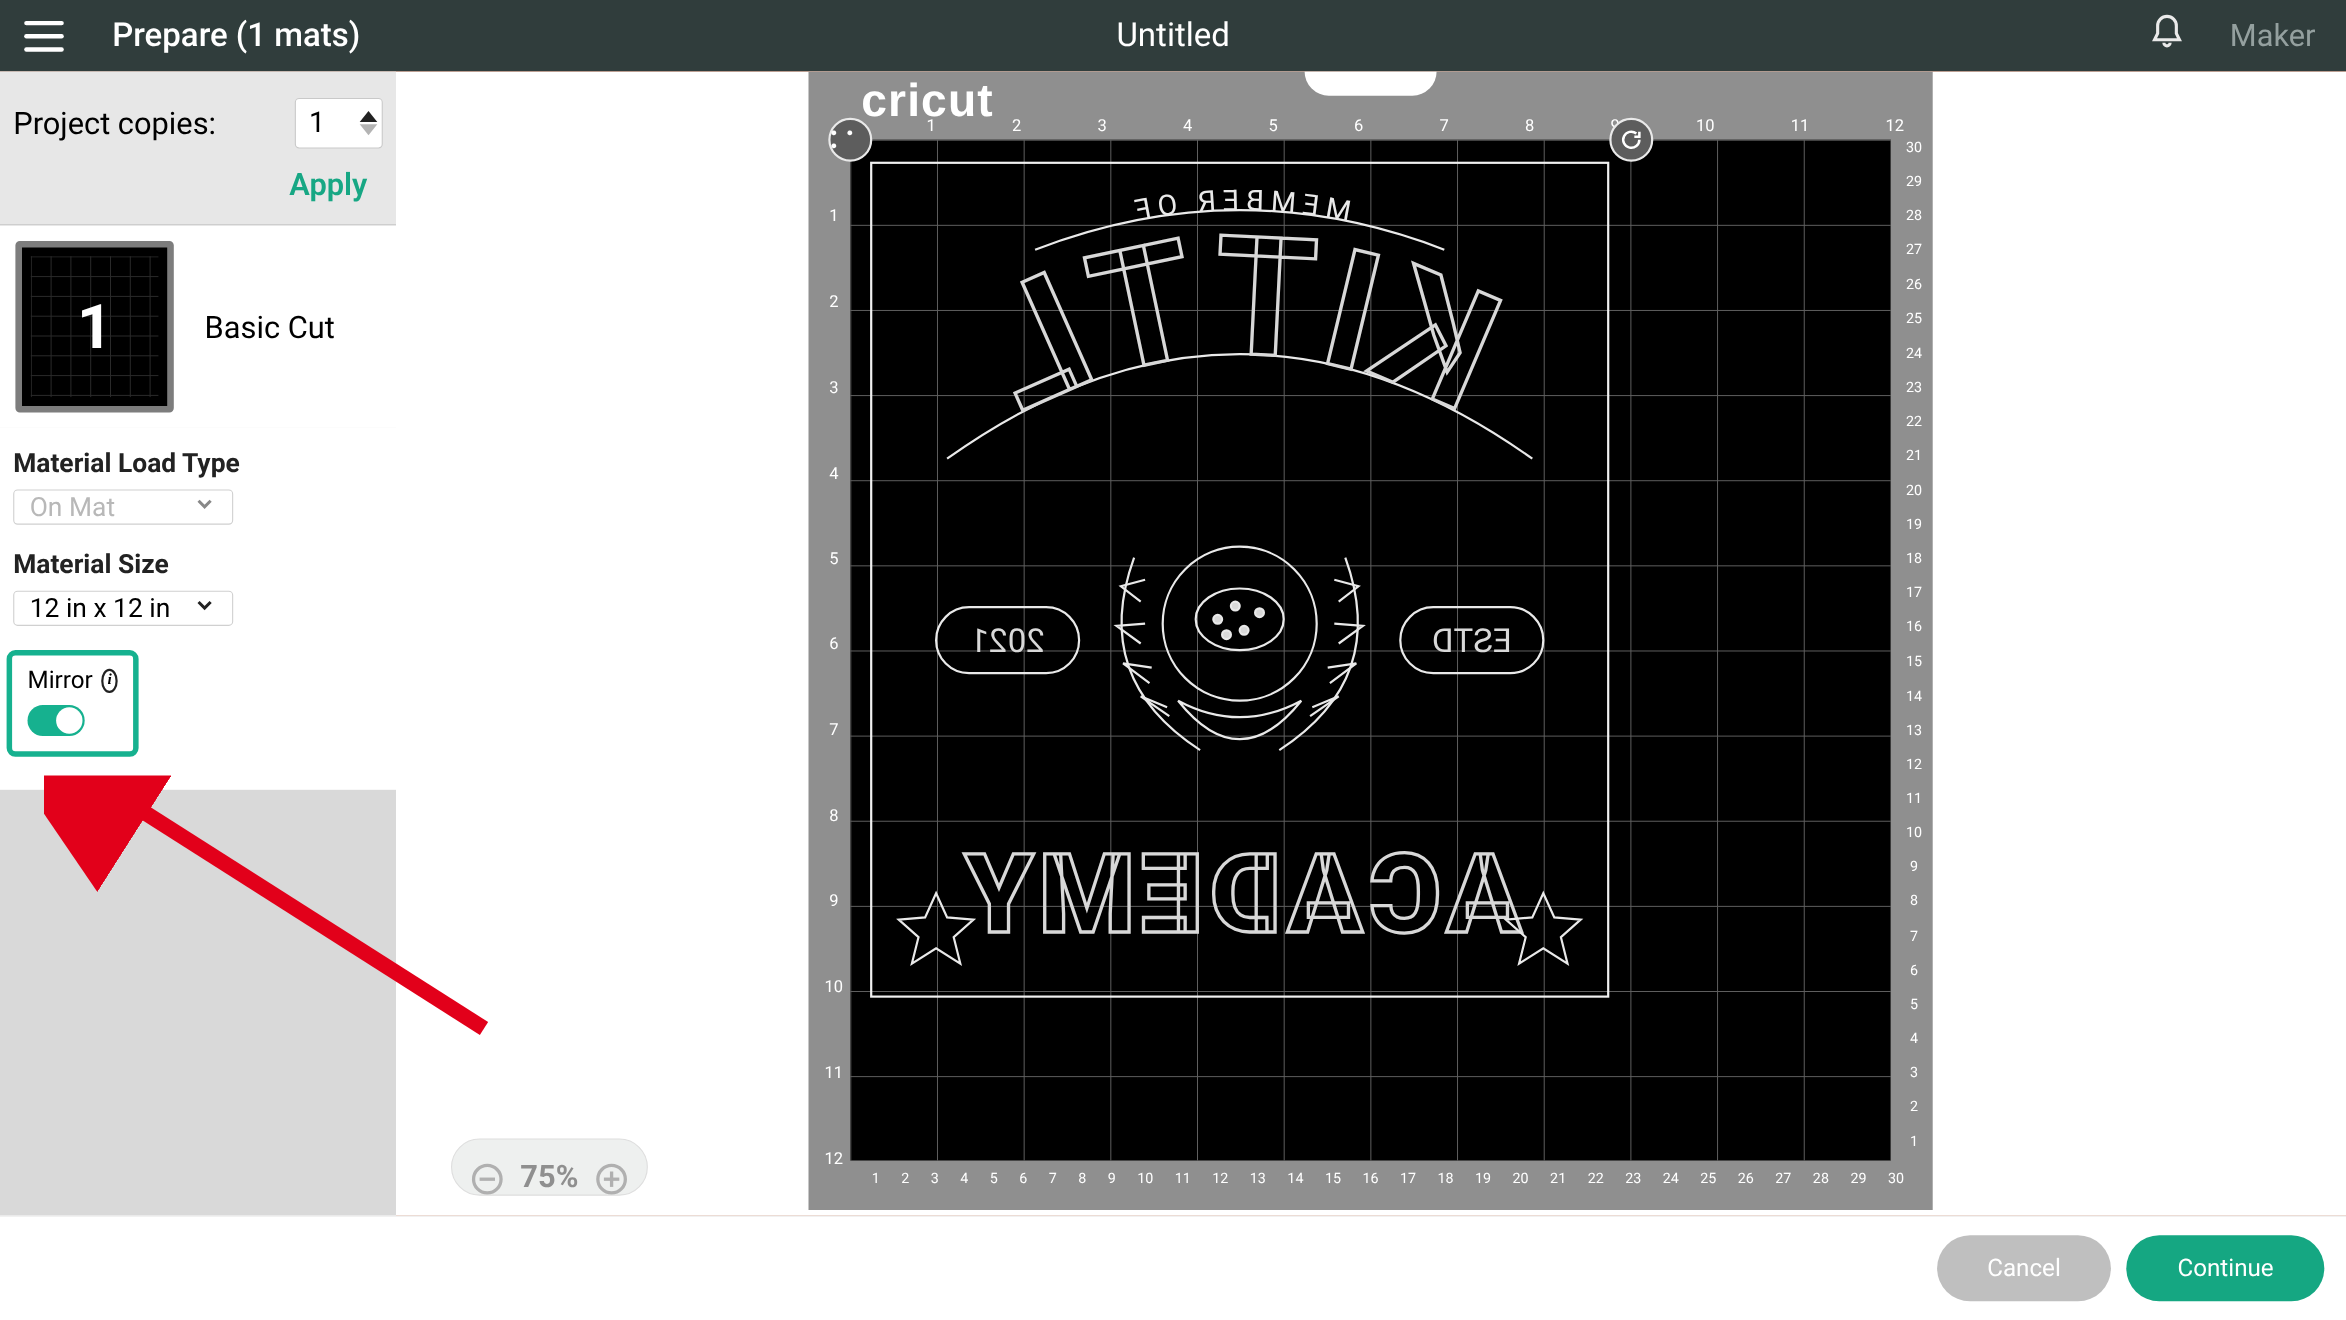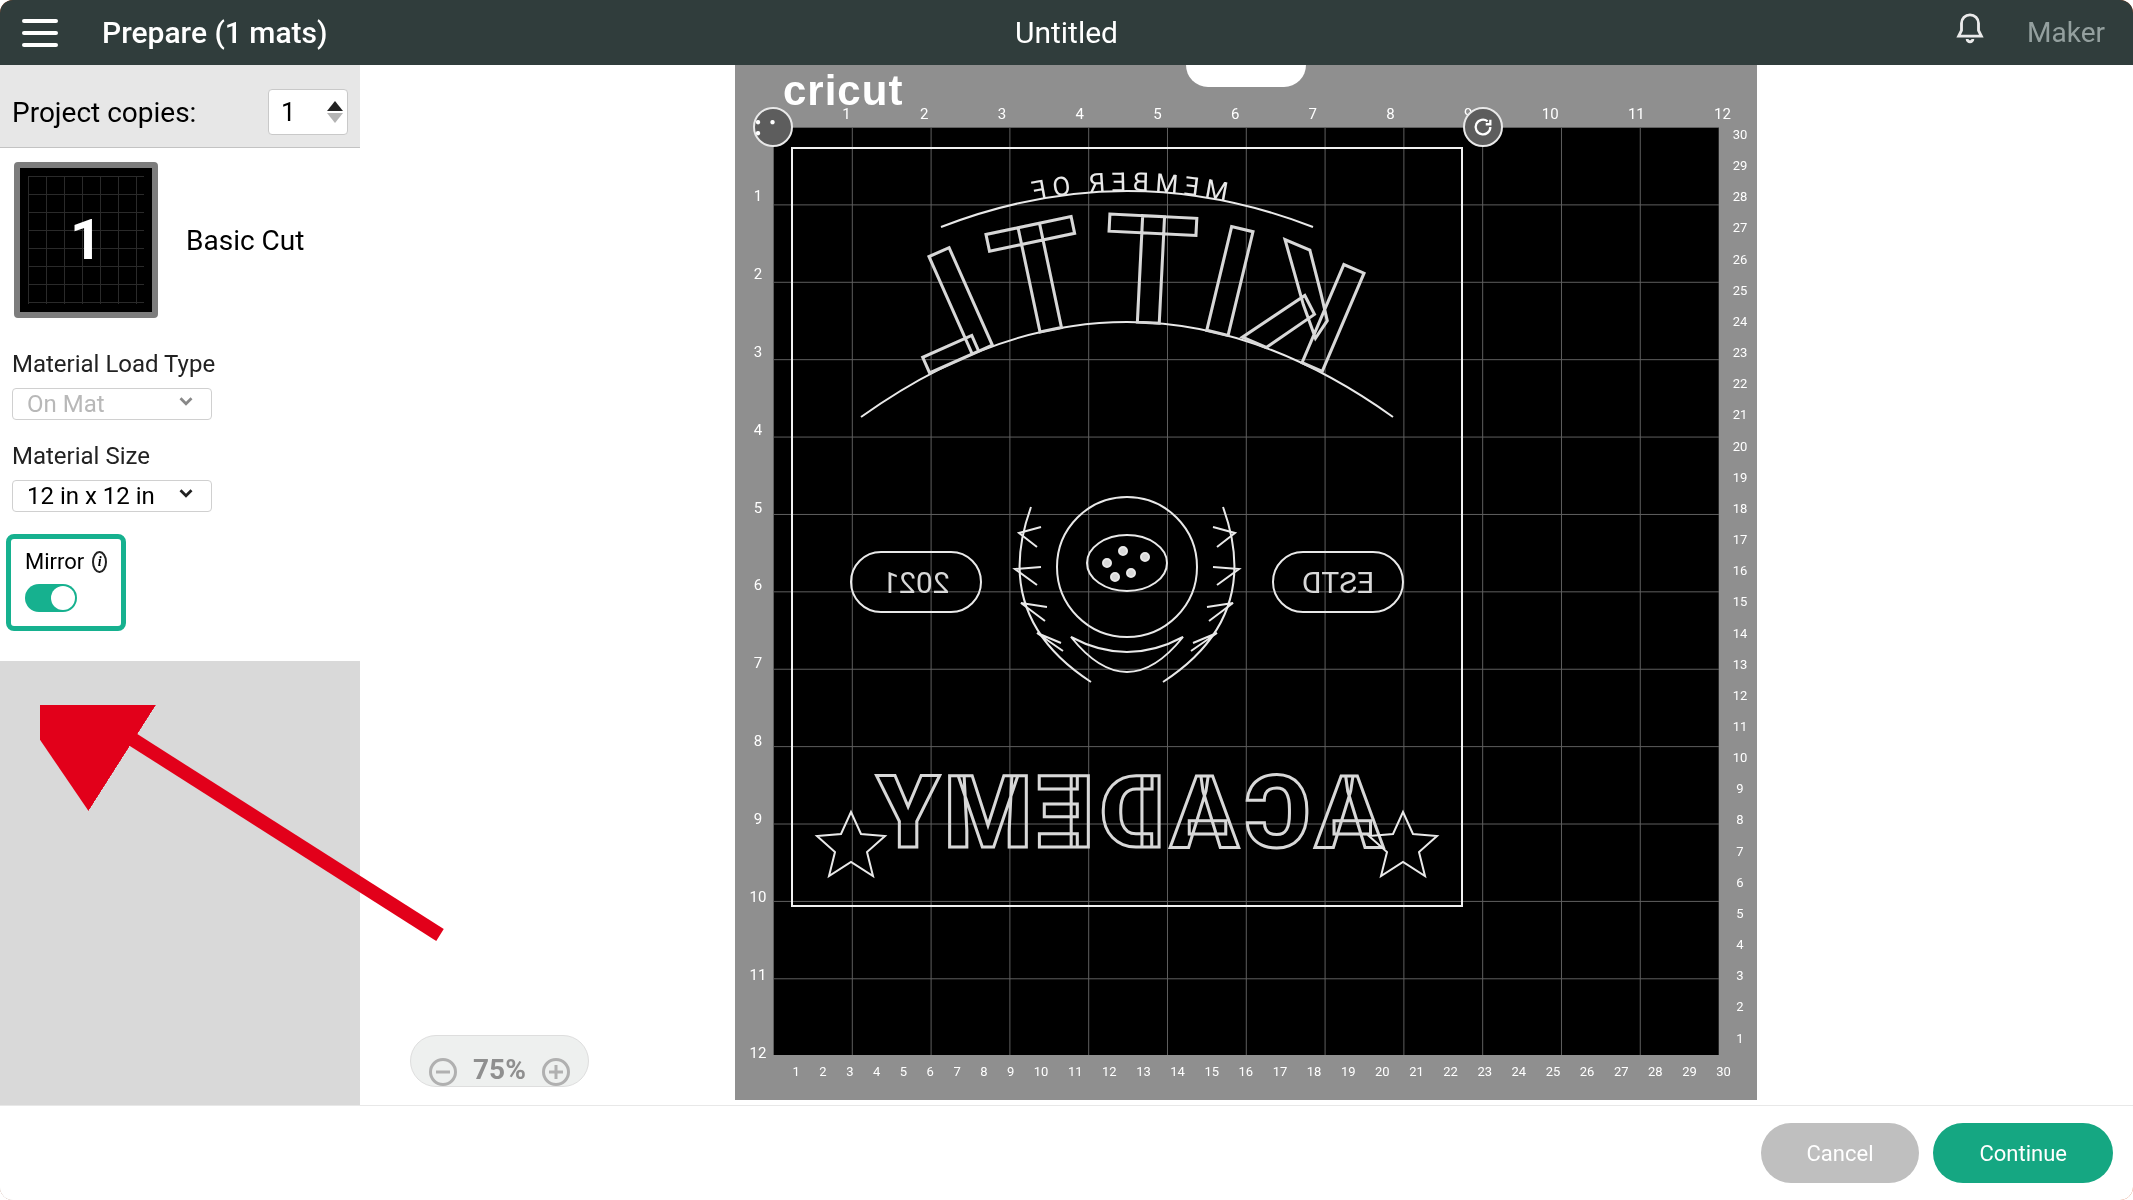--- a/index.html
+++ b/index.html
@@ -1,17 +1,17 @@
 <!DOCTYPE html>
 <html><head>
 <meta charset="utf-8">
 <style>
   * { box-sizing: border-box; margin: 0; padding: 0; font-family: -apple-system, BlinkMacSystemFont, "Segoe UI", Roboto, sans-serif; }
   html, body { width: 100%; height: 100%; background: #fff; }
-  .viewport { width: 2133px; height: 1200px; position: relative; overflow: hidden; background:#c2410c;border-radius:13px; }
+  .viewport { width: 2133px; height: 1200px; position: relative; overflow: hidden; background:#c2410c; }
 
   
   .topbar { height: 65px; background:#303d3c; display:flex; align-items:center; color:#fff; font-size:27px; position:relative; }
   .menu-icon { width:50px; height:50px; margin-left:22px; display:flex; flex-direction:column; justify-content:center; gap:8px; cursor:pointer; }
   .menu-icon span { display:block; height:4px; width:36px; background:#fff; border-radius:2px; }
   .prepare-title { margin-left:30px; font-size:30px; font-weight:500; }
   .project-title { position:absolute; left:50%; transform:translateX(-50%); font-size:30px; font-weight:400; }
   .topbar-right { margin-left:auto; display:flex; align-items:center; gap:40px; padding-right:28px; }
   .bell-icon svg { width:34px; height:34px; fill:none; stroke:#eaeaea; stroke-width:2; }
   .maker-label { color:#94a09f; font-size:28px; }
@@ -34,21 +34,21 @@
   .mat-block { background:#fff; padding:14px; display:flex; align-items:center; gap:28px; }
   .mat-thumb { width:144px; height:156px; background:#000; border:6px solid #7d7d7d; border-radius:4px; position:relative; display:flex; align-items:center; justify-content:center; }
   .mat-thumb::before { content:""; position:absolute; inset:8px; background:
       linear-gradient(#555 1px,transparent 1px) 0 0/100% 18px,
       linear-gradient(90deg,#555 1px,transparent 1px) 0 0/18px 100%;
       opacity:.5; }
   .mat-thumb .num { position:relative; color:#fff; font-size:56px; font-weight:700; z-index:1; }
   .mat-label { font-size:28px; }
 
   .settings { background:#fff; padding:18px 12px 30px; }
-  .settings-label { font-size:24px; color:#222; margin-bottom:10px; }
+  .settings-label { font-size:24px; color:#222; margin-bottom:10px;font-weight:bold; }
   .select-box { border:1px solid #d0d0d0; border-radius:4px; height:32px; display:flex; align-items:center; padding:0 14px; font-size:24px; width:200px; margin-bottom:22px; }
   .select-box.disabled { color:#b8b8b8; }
   .select-box .chev { margin-left:auto; }
   .chev svg { width:22px; height:22px; fill:none; stroke:#888; stroke-width:3; }
   .select-box:not(.disabled) .chev svg{ stroke:#222; }
 
   .mirror-highlight { border:5px solid #16b18f; border-radius:8px; padding:10px 14px 14px; width:120px; margin-left:-6px; }
   .mirror-row { display:flex; align-items:center; gap:8px; }
   .mirror-row .lbl { font-size:22px; }
   .info-icon { width:22px; height:22px; border:2px solid #222; border-radius:50%; display:flex;align-items:center;justify-content:center; font-size:14px; font-style:italic; font-family:serif; font-weight:700;}
@@ -122,20 +122,23 @@
     <div class="project-copies">
       <div class="pc-row">
         <div class="pc-label">Project copies:</div>
         <div class="pc-input-wrap">
           <span class="val">1</span>
           <div class="pc-steppers">
             <div class="up"></div>
             <div class="down"></div>
           </div>
         </div>
+      </div>
+      <div class="apply-row">
+        <span class="apply-link">Apply</span>
       </div>
     </div>
     <div class="divider"></div>
 
     <div class="mat-block">
       <div class="mat-thumb">
         <span class="num">1</span>
       </div>
       <div class="mat-label">Basic Cut</div>
     </div>

